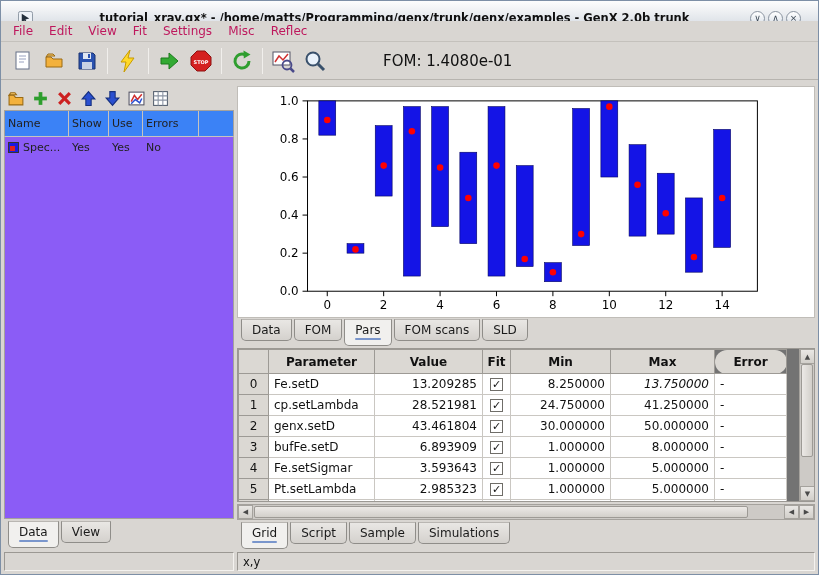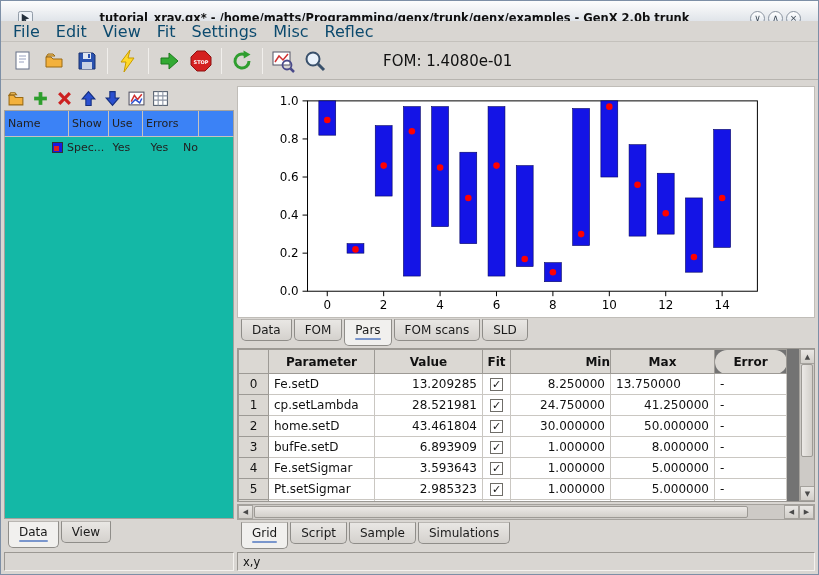--- a/index.html
+++ b/index.html
@@ -12,40 +12,40 @@
   #titlebar .title{flex:1;text-align:center;font-size:11.5px;font-weight:bold;color:#101010;white-space:nowrap;overflow:hidden;}
   .win-btn{width:15px;height:15px;border-radius:50%;border:1px solid #8a94a0;background:linear-gradient(#ffffff,#d9e0e8);
     font-size:9px;line-height:13px;text-align:center;color:#3c4854;cursor:default;flex:0 0 auto;}
   .win-btn.close{margin-left:24px;}
   .win-btn + .win-btn{margin-left:3px;}
   #app-icon{width:15px;height:15px;margin-right:6px;flex:0 0 auto;}
 
   
   #menubar{position:absolute;left:0;top:20px;right:0;height:21px;background:#d9d6d2;border-bottom:1px solid #c4c1bc;
     display:flex;align-items:center;padding:0 4px;}
-  .menu-item{font-size:16px;color:#0c4a6e;padding:14px 8px;}
+  .menu-item{font-size:12px;color:#be185d;padding:14px 8px;}
 
   
   #toolbar{position:absolute;left:0;top:41px;right:0;height:38px;background:#d9d6d2;border-bottom:1px solid #b7b4af;
     display:flex;align-items:center;padding:0 6px;}
   .tb-btn{width:32px;height:32px;display:flex;align-items:center;justify-content:center;border:1px solid transparent;border-radius:3px;}
   .tb-sep{width:1px;height:26px;background:#aeaba6;border-right:1px solid #f1efec;margin:0 4px;}
   #fom-label{margin-left:52px;font-size:15px;color:#111;}
 
   
   #main{position:absolute;top:79px;left:0;right:0;bottom:25px;background:#d9d6d2;}
   #left-panel{position:absolute;left:3px;top:6px;bottom:0;width:230px;display:flex;flex-direction:column;}
   #right-panel{position:absolute;left:236px;top:6px;right:3px;bottom:0;display:flex;flex-direction:column;}
 
   
   #ds-toolbar{height:24px;display:flex;align-items:center;gap:4px;padding:0 2px;}
   .mini-btn{width:20px;height:20px;display:flex;align-items:center;justify-content:center;}
   #ds-header{height:26px;display:flex;align-items:center;background:#3b82f6;border:1px solid #a5a29d;border-bottom:none;}
   .lh-cell{font-size:11px;color:#222;padding:0 3px;border-right:1px solid #c6c3bf;height:100%;display:flex;align-items:center;overflow:hidden;white-space:nowrap;}
-  #ds-list{flex:1;background:#14b8a6;border:1px solid #a5a29d;border-top:1px solid #c6c3bf;overflow:hidden;padding-left:44px;}
+  #ds-list{flex:1;background:#8b5cf6;border:1px solid #a5a29d;border-top:1px solid #c6c3bf;overflow:hidden;}
   .ds-row{display:flex;height:20px;align-items:center;font-size:11.5px;color:#111;}
   .ds-row .lh-cell{border-right:none;}
   .ds-icon{display:inline-block;width:11px;height:11px;background:#1a1ae0;border:1px solid #333;position:relative;margin-right:4px;flex:0 0 auto;}
   .ds-icon::after{content:"";position:absolute;left:1px;bottom:1px;width:5px;height:5px;background:#e02020;}
 
   
   .tabs{display:flex;align-items:flex-start;gap:2px;padding:0 4px;}
   .tab{background:linear-gradient(#e9e7e4,#d4d1cd);border:1px solid #8f8d89;border-top:1px solid #b9b6b2;
     border-radius:0 0 5px 5px;padding:3px 10px 3px;font-size:12px;color:#1a1a1a;white-space:nowrap;}
   .tab.active{background:#f1f0ee;padding-bottom:5px;}
@@ -320,47 +320,47 @@
         </div>
 
       <div id="grid-wrap">
         <table id="grid">
           <thead>
               <tr>
                 <th style="width: 30px;"></th>
                 <th style="width: 106px;">Parameter</th>
                 <th style="width: 108px;">Value</th>
                 <th style="width: 28px;">Fit</th>
-                <th style="width: 100px; text-align: right;">Min</th>
+                <th style="width: 100px;">Min</th>
                 <th style="width: 104px;">Max</th>
                 <th style="width: 72px; border-radius: 12px;">Error</th>
               </tr>
             </thead>
           <tbody>
               <tr>
                 <td class="rowhdr" style="text-align: center;">0</td>
                 <td style="text-align: left;">Fe.setD</td>
                 <td style="text-align: right;">13.209285</td>
                 <td class="fitcell" style="text-align: center;"><span class="cb">✓</span></td>
                 <td style="text-align: right;">8.250000</td>
-                <td style="text-align: left;">13.750000</td>
+                <td style="text-align: right; font-style: italic;">13.750000</td>
                 <td style="text-align: left;">-</td>
               </tr>
               <tr>
                 <td class="rowhdr" style="text-align: center;">1</td>
                 <td style="text-align: left;">cp.setLambda</td>
                 <td style="text-align: right;">28.521981</td>
                 <td class="fitcell" style="text-align: center;"><span class="cb">✓</span></td>
                 <td style="text-align: right;">24.750000</td>
                 <td style="text-align: right;">41.250000</td>
                 <td style="text-align: left;">-</td>
               </tr>
               <tr>
                 <td class="rowhdr" style="text-align: center;">2</td>
-                <td style="text-align: left;">home.setD</td>
+                <td style="text-align: left;">genx.setD</td>
                 <td style="text-align: right;">43.461804</td>
                 <td class="fitcell" style="text-align: center;"><span class="cb">✓</span></td>
                 <td style="text-align: right;">30.000000</td>
                 <td style="text-align: right;">50.000000</td>
                 <td style="text-align: left;">-</td>
               </tr>
               <tr>
                 <td class="rowhdr" style="text-align: center;">3</td>
                 <td style="text-align: left;">bufFe.setD</td>
                 <td style="text-align: right;">6.893909</td>
@@ -373,21 +373,21 @@
                 <td class="rowhdr" style="text-align: center;">4</td>
                 <td style="text-align: left;">Fe.setSigmar</td>
                 <td style="text-align: right;">3.593643</td>
                 <td class="fitcell" style="text-align: center;"><span class="cb">✓</span></td>
                 <td style="text-align: right;">1.000000</td>
                 <td style="text-align: right;">5.000000</td>
                 <td style="text-align: left;">-</td>
               </tr>
               <tr>
                 <td class="rowhdr" style="text-align: center;">5</td>
-                <td style="text-align: left;">Pt.setSigmar</td>
+                <td style="text-align: left;">Pt.setLambda</td>
                 <td style="text-align: right;">2.985323</td>
                 <td class="fitcell" style="text-align: center;"><span class="cb">✓</span></td>
                 <td style="text-align: right;">1.000000</td>
                 <td style="text-align: right;">5.000000</td>
                 <td style="text-align: left;">-</td>
               </tr>
               <tr>
                 <td class="rowhdr" style="text-align: center;">6</td>
                 <td style="text-align: left;">bufPt.setSigmar</td>
                 <td style="text-align: right;">2.645054</td>

